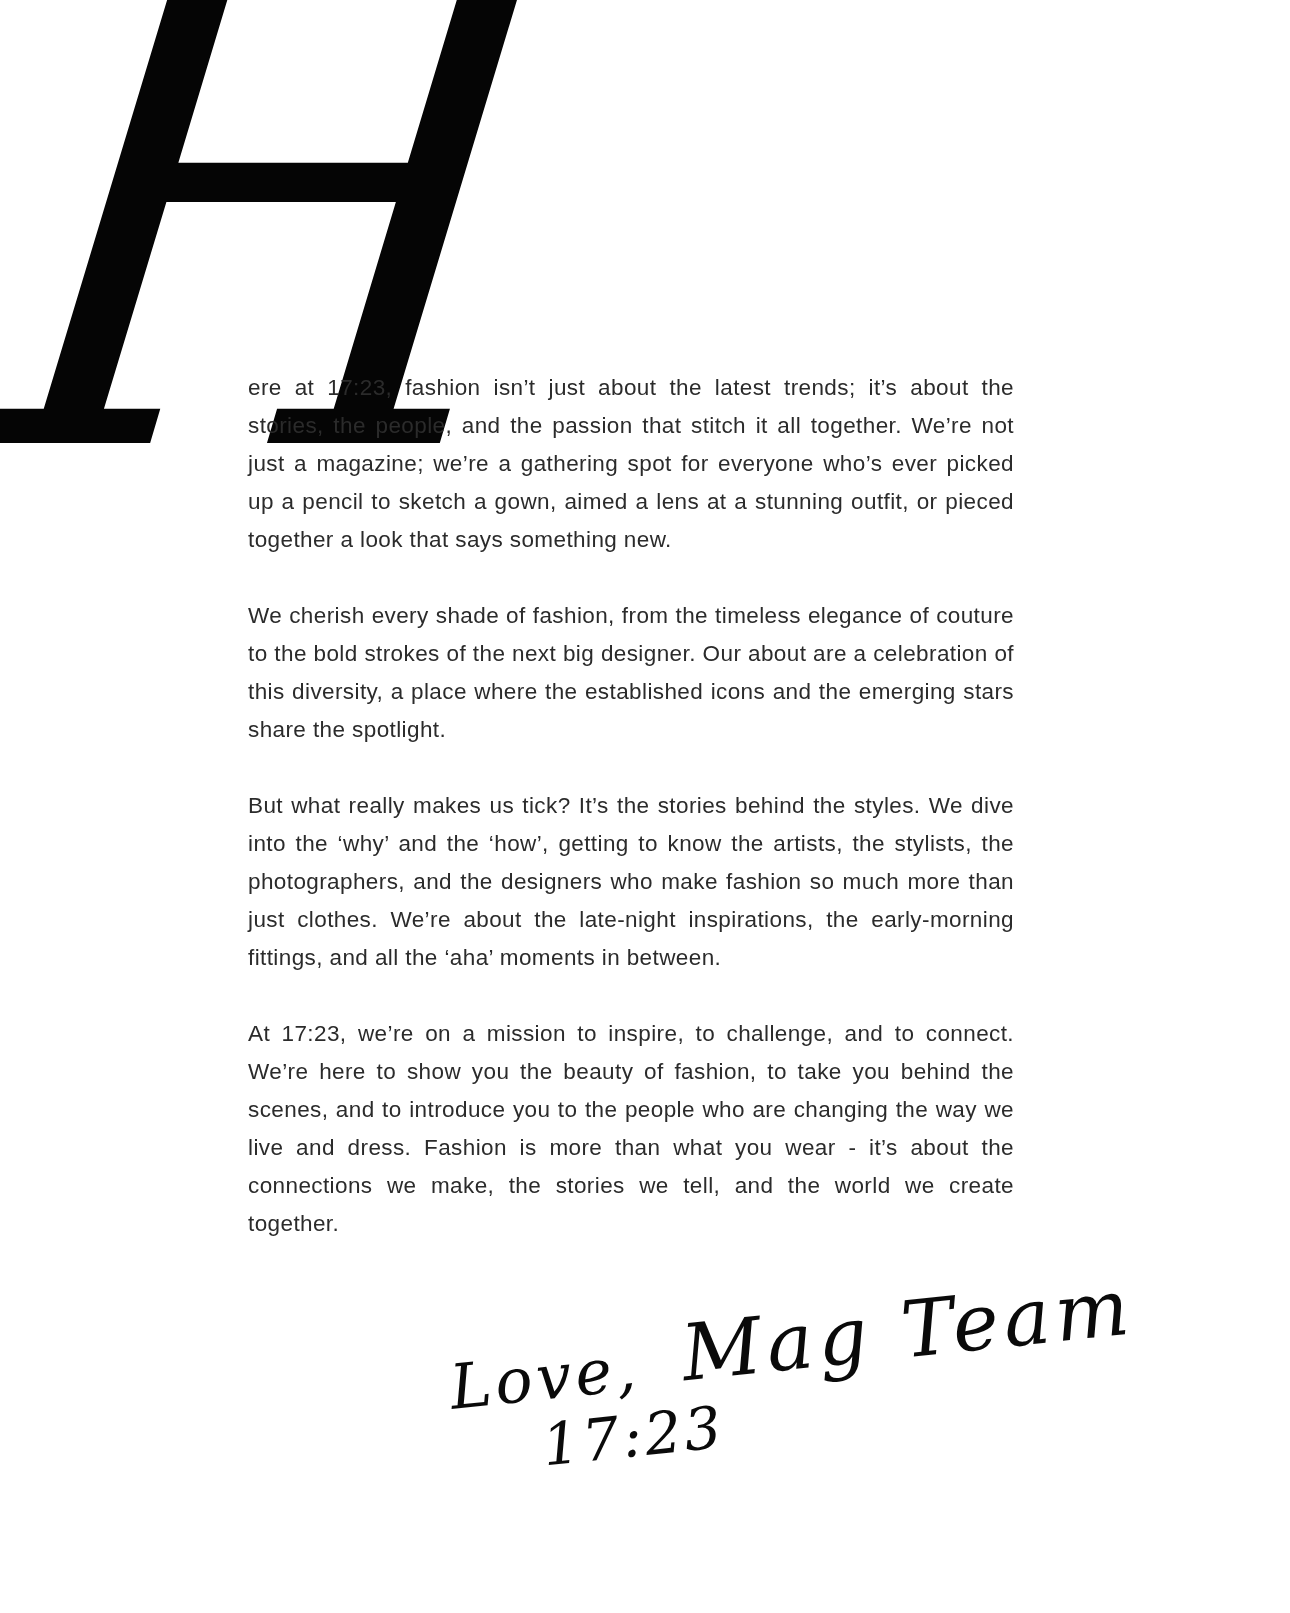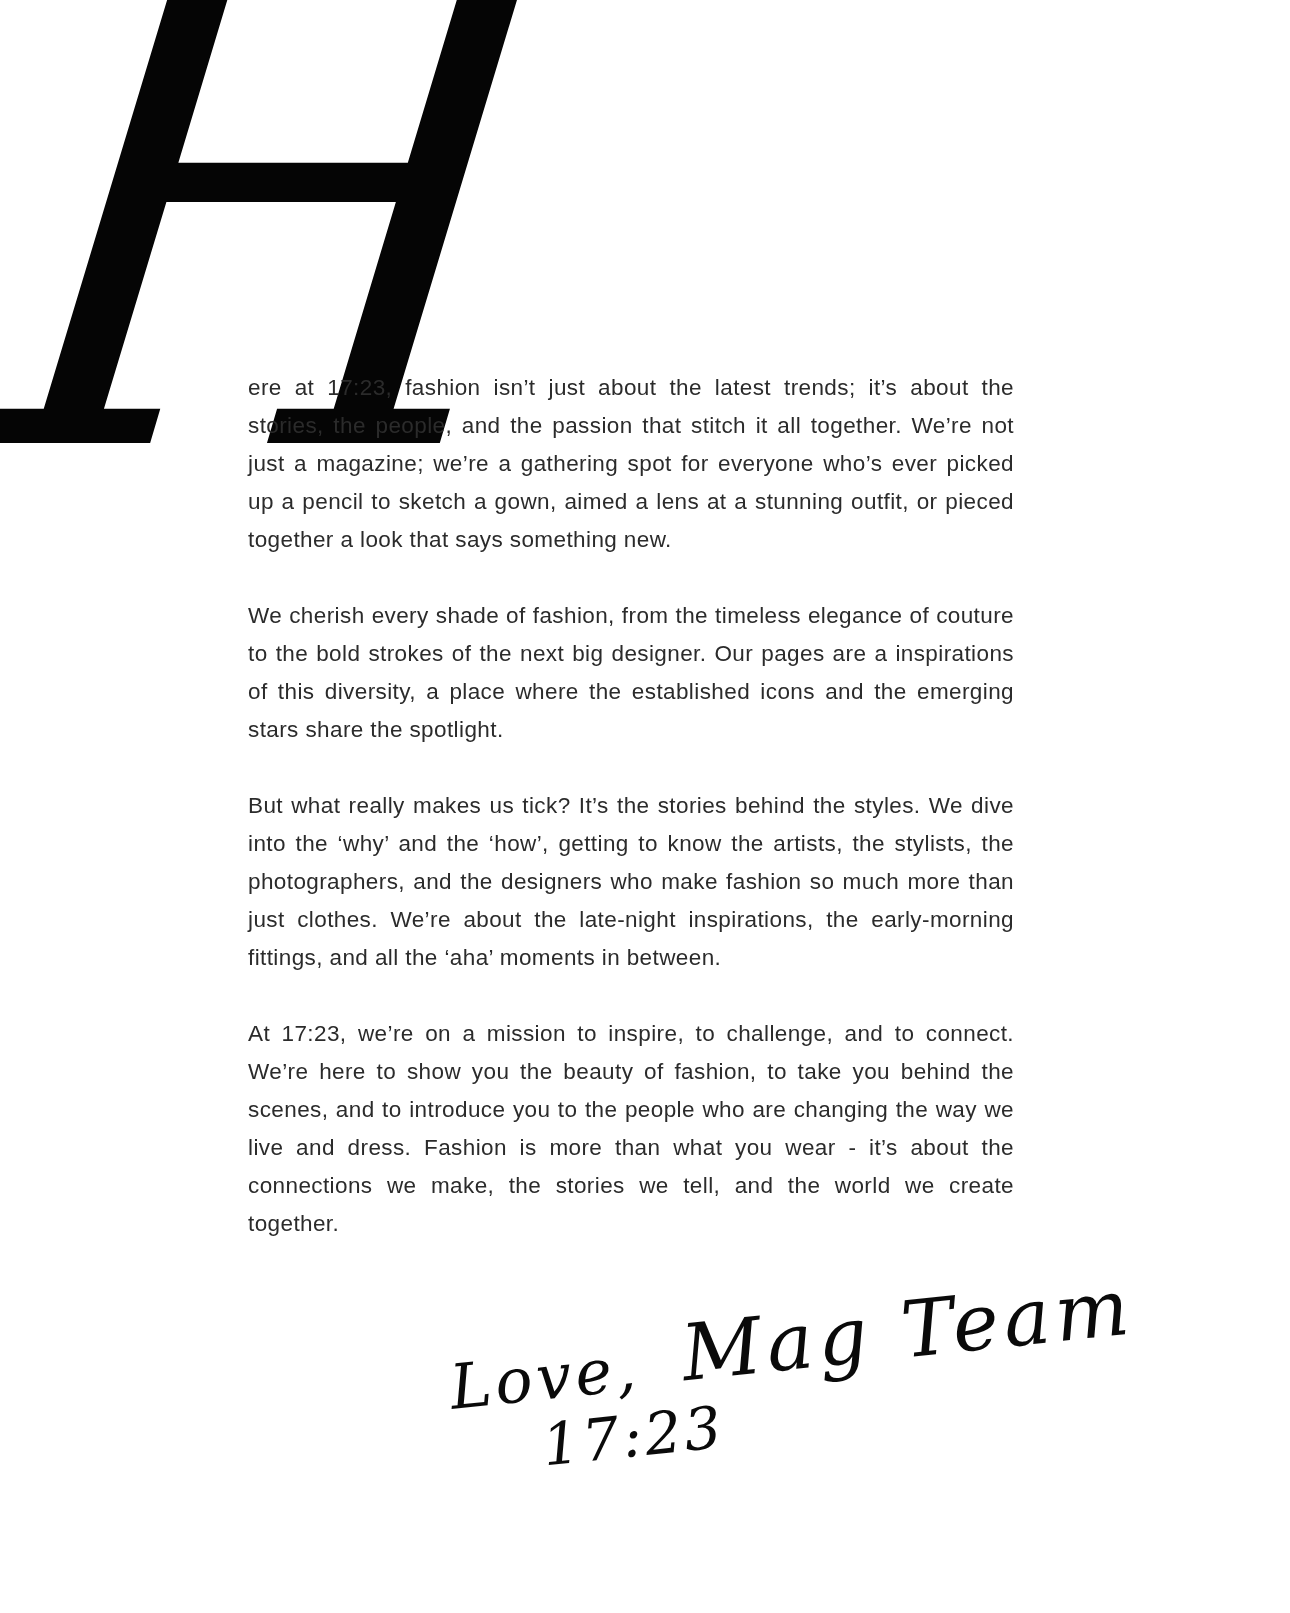--- a/index.html
+++ b/index.html
@@ -76,21 +76,21 @@
 </style>
 </head>
 <body>
 
 <div class="page">
 
   <div class="dropcap">H</div>
 
   <div class="body-copy">
     <p>ere at 17:23, fashion isn’t just about the latest trends; it’s about the stories, the people, and the passion that stitch it all together. We’re not just a magazine; we’re a gathering spot for everyone who’s ever picked up a pencil to sketch a gown, aimed a lens at a stunning outfit, or pieced together a look that says something new.</p>
-    <p>We cherish every shade of fashion, from the timeless elegance of couture to the bold strokes of the next big designer. Our pages are a inspirations of this diversity, a place where the established icons and the emerging stars share the spotlight.</p>
+    <p>We cherish every shade of fashion, from the timeless elegance of couture to the bold strokes of the next big designer. Our about are a celebration of this diversity, a place where the established icons and the emerging stars share the spotlight.</p>
     <p>But what really makes us tick? It’s the stories behind the styles. We dive into the ‘why’ and the ‘how’, getting to know the artists, the stylists, the photographers, and the designers who make fashion so much more than just clothes. We’re about the late-night inspirations, the early-morning fittings, and all the ‘aha’ moments in between.</p>
     <p>At 17:23, we’re on a mission to inspire, to challenge, and to connect. We’re here to show you the beauty of fashion, to take you behind the scenes, and to introduce you to the people who are changing the way we live and dress. Fashion is more than what you wear - it’s about the connections we make, the stories we tell, and the world we create together.</p>
   </div>
 
   <div class="signature">
     <span class="sig-love">Love,</span>
     <span class="sig-number">17:23</span>
     <span class="sig-team">Mag Team</span>
   </div>
 

